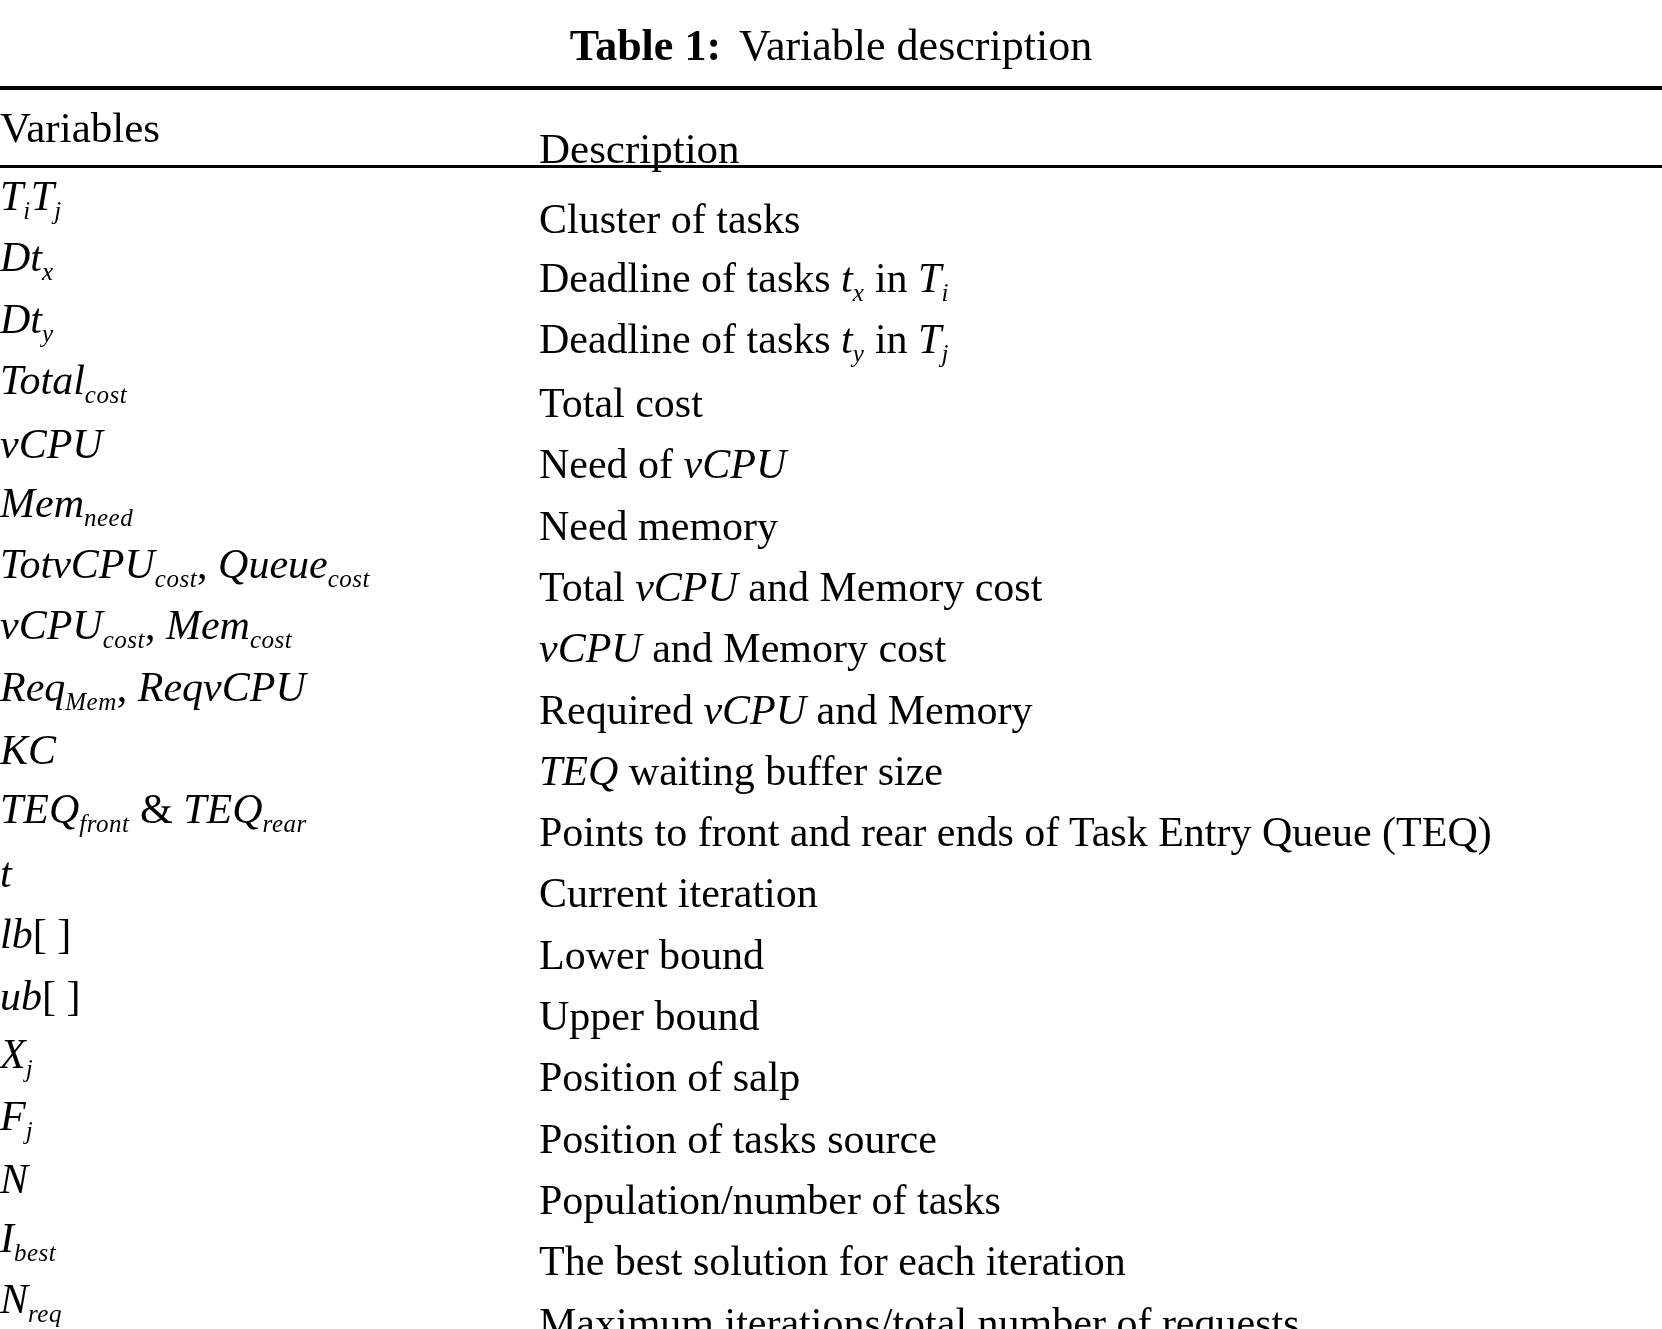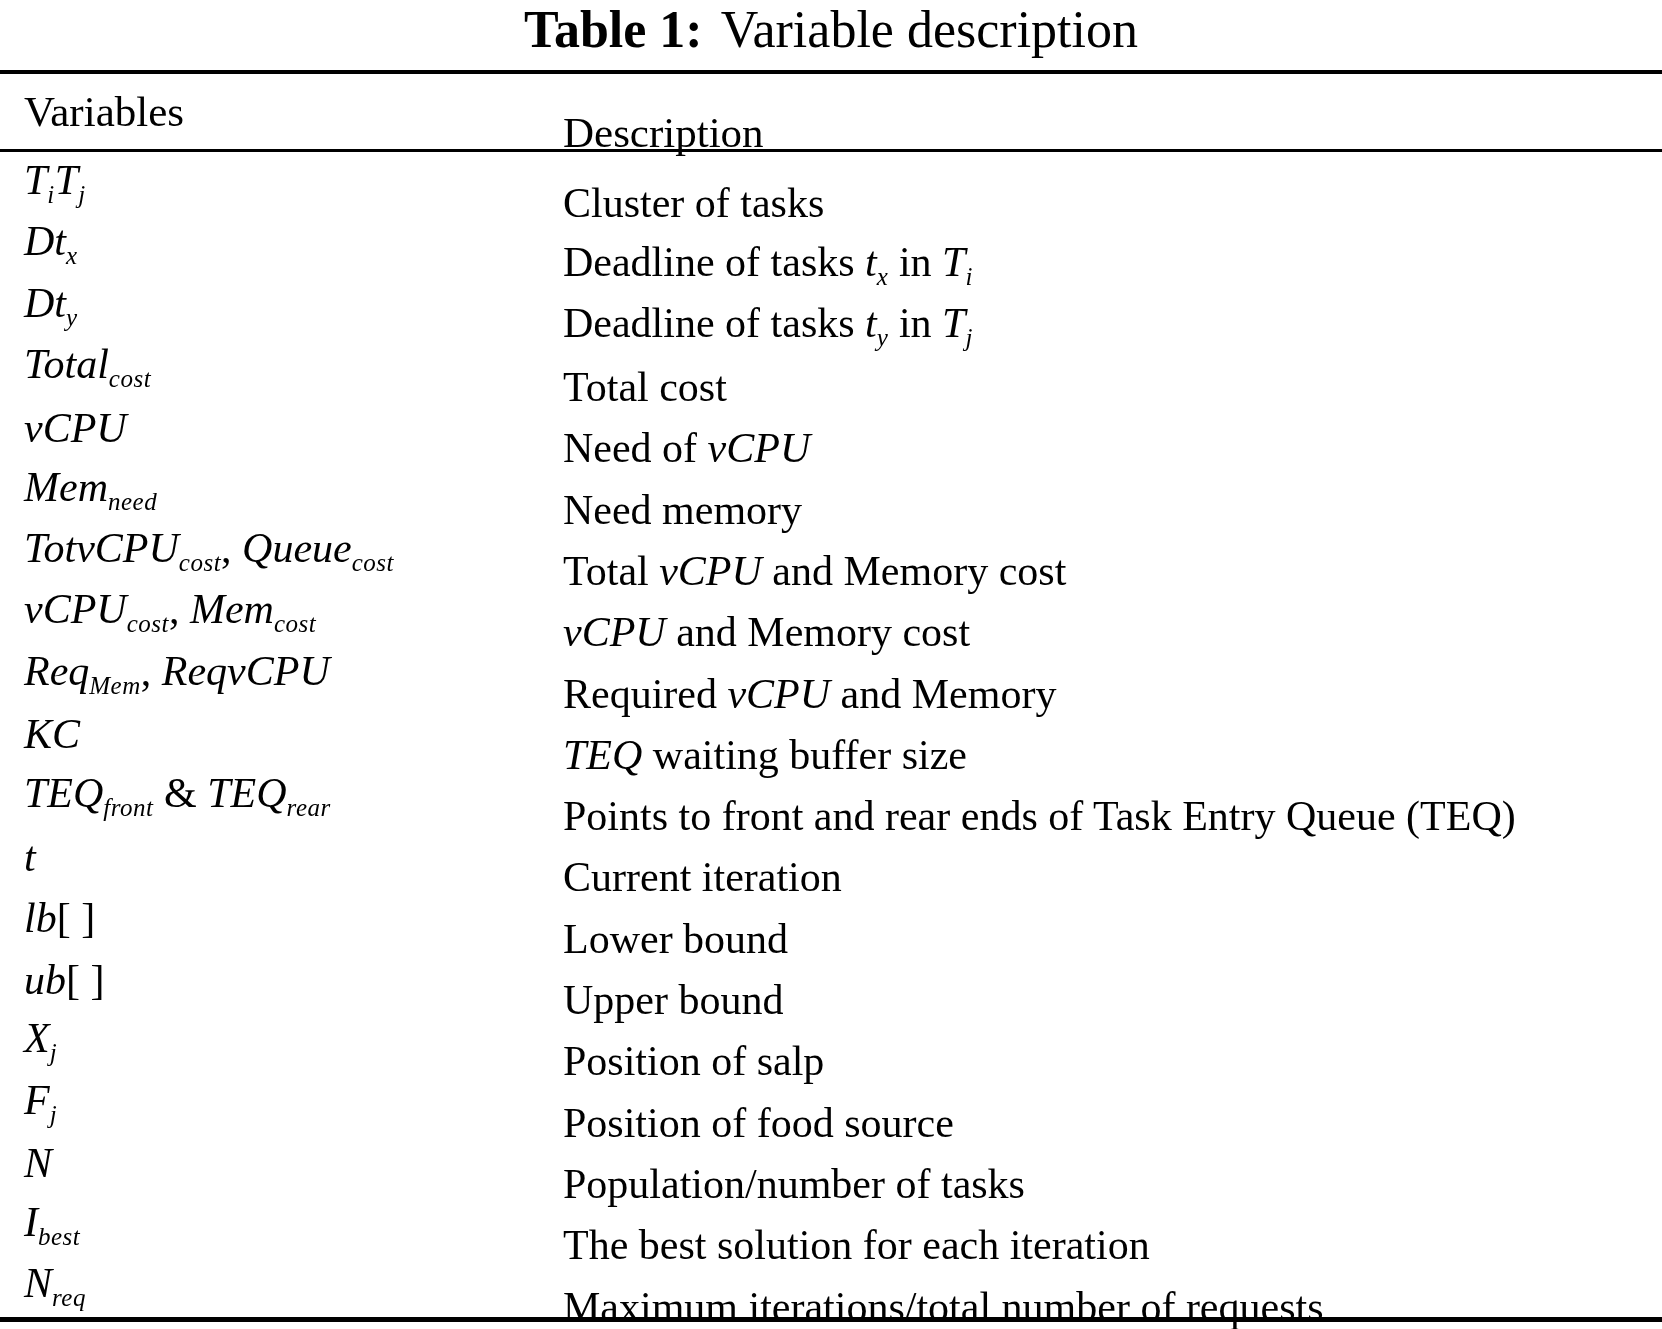--- a/index.html
+++ b/index.html
@@ -11,23 +11,23 @@
   }
   .page {
     position: relative;
     width: 1662px;
     height: 1329px;
     background: #ffffff;
     overflow: hidden;
   }
   .caption {
     height: 66px;
-    padding-top: 4px;
+    padding-top: 20px;
     text-align: center;
-    font-size: 52px;
+    font-size: 44px;
     line-height: 52px;
     white-space: nowrap;
     border-radius: 19px;
   }
   .cap-label {
     font-weight: bold;
     margin-right: 18px;
   }
   .rule {
     background: #000000;
@@ -46,21 +46,21 @@
     display: flex;
     align-items: center;
     height: 61.3px;
     font-size: 42px;
     white-space: nowrap;
   }
   .cell { overflow: visible; }
   .var-col {
     flex: none;
     width: 539px;
-    padding-left: 24px;
+    padding-left: 0;
   }
   .desc-col {
     flex: 1;
     margin-top: 41px;
   }
   .it { font-style: italic; }
   .sub {
     font-style: italic;
     font-size: 25px;
     vertical-align: -9px;
@@ -141,21 +141,21 @@
       <div class="trow">
         <div class="cell var-col"><span class="it">ub</span><span>[ ]</span></div>
         <div class="cell desc-col"><span>Upper bound</span></div>
       </div>
       <div class="trow">
         <div class="cell var-col"><span class="it">X</span><span class="it sub">j</span></div>
         <div class="cell desc-col"><span>Position of salp</span></div>
       </div>
       <div class="trow">
         <div class="cell var-col"><span class="it">F</span><span class="it sub">j</span></div>
-        <div class="cell desc-col"><span>Position of food source</span></div>
+        <div class="cell desc-col"><span>Position of tasks source</span></div>
       </div>
       <div class="trow">
         <div class="cell var-col"><span class="it">N</span></div>
         <div class="cell desc-col"><span>Population/number of tasks</span></div>
       </div>
       <div class="trow">
         <div class="cell var-col"><span class="it">I</span><span class="it sub">best</span></div>
         <div class="cell desc-col"><span>The best solution for each iteration</span></div>
       </div>
       <div class="trow">

